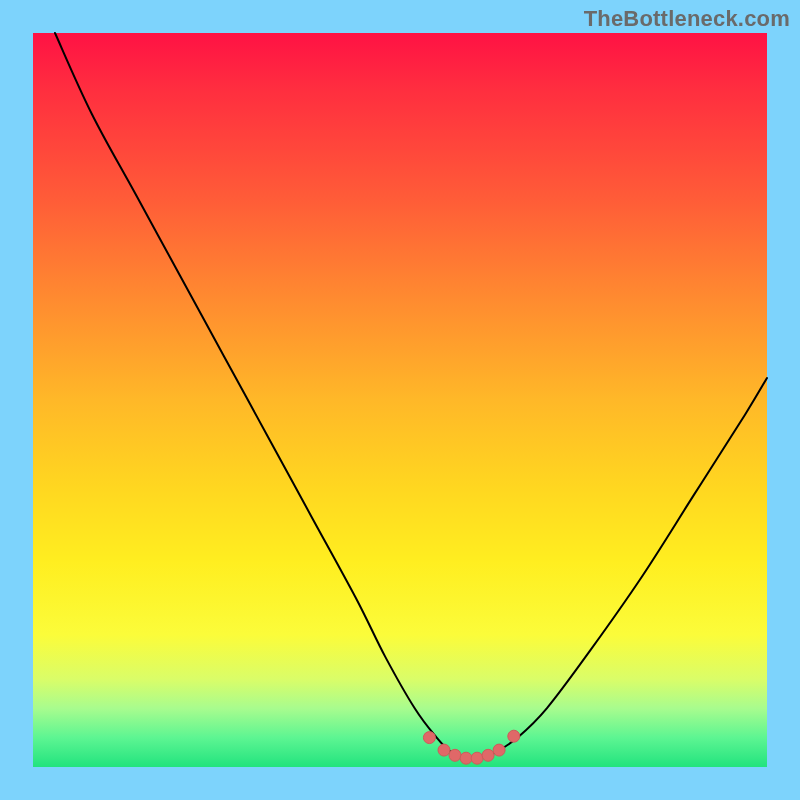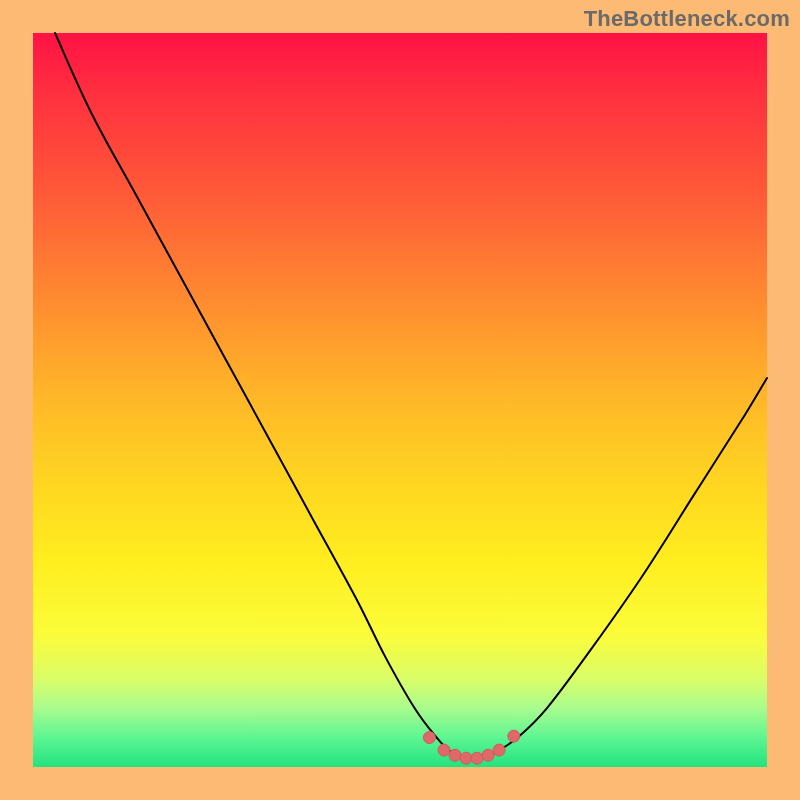--- a/index.html
+++ b/index.html
@@ -8,21 +8,21 @@
     width: 800px;
     height: 800px;
     background: #000;
     overflow: hidden;
     font-family: Arial, Helvetica, sans-serif;
   }
   .frame {
     position: relative;
     width: 800px;
     height: 800px;
-    background: #fdba74;
+    background: #7dd3fc;
   }
   .plot-area {
     position: absolute;
     left: 33px;
     top: 33px;
     width: 734px;
     height: 734px;
     
     background: linear-gradient(
       to bottom,

